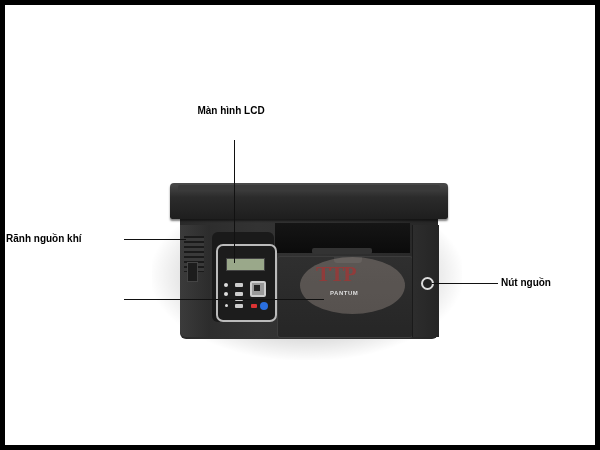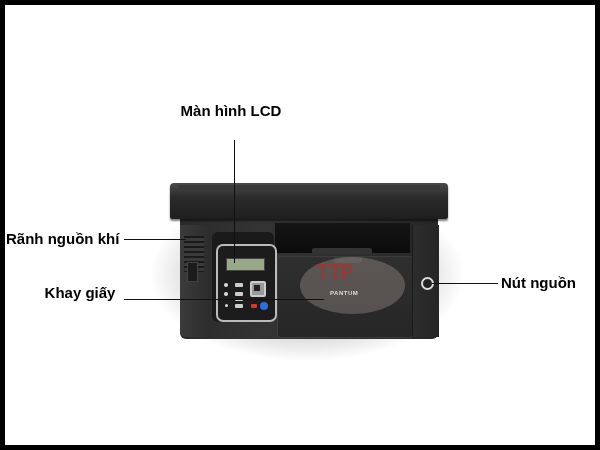--- a/index.html
+++ b/index.html
@@ -1,18 +1,18 @@
 <!DOCTYPE html>
 <html><head>
 <meta charset="utf-8">
 <style>
   html, body { margin:0; padding:0; }
   body { width:600px; height:450px; background:#000; position:relative; overflow:hidden; font-family:"Liberation Sans", sans-serif; }
   .frame { position:absolute; left:5px; top:5px; width:590px; height:440px; background:#fff; overflow:hidden; }
-  .label { position:absolute; font-weight:bold; font-size:15px; color:#000; line-height:18px; white-space:nowrap; }
+  .label { position:absolute; font-weight:bold; font-size:10px; color:#000; line-height:18px; white-space:nowrap; }
   .line { position:absolute; background:#111; }
 
   
   .printer { position:absolute; }
   .shadow { position:absolute; left:152px; top:190px; width:310px; height:170px; border-radius:20px; background:radial-gradient(ellipse at center, rgba(0,0,0,0.35) 0%, rgba(0,0,0,0.15) 50%, rgba(0,0,0,0) 72%); }
   .lid { position:absolute; left:170px; top:183px; width:278px; height:36px; background:linear-gradient(#4a4a4a,#2b2b2b 40%,#1e1e1e); border-radius:4px 4px 2px 2px; box-shadow:0 2px 2px rgba(0,0,0,0.5); }
   .lid-top { position:absolute; left:8px; top:2px; width:262px; height:6px; background:#3a3a3a; border-radius:2px; }
   .body { position:absolute; left:180px; top:219px; width:258px; height:120px; background:linear-gradient(90deg,#2a2a2a,#333 30%,#2e2e2e 70%,#262626); border-radius:0 0 6px 6px; }
   .side { position:absolute; left:180px; top:225px; width:30px; height:112px; background:linear-gradient(90deg,#3b3b3b,#2c2c2c); border-radius:0 0 0 6px; }
   .vent { position:absolute; left:184px; top:236px; width:20px; height:36px; background:repeating-linear-gradient(#1a1a1a 0 2px,#3a3a3a 2px 5px); }
@@ -28,21 +28,21 @@
   .panel { position:absolute; left:216px; top:244px; width:57px; height:74px; background:#1c1c1c; border:2px solid #bbb; border-radius:7px; }
   .lcd { position:absolute; left:226px; top:258px; width:37px; height:11px; background:#9aa88a; border:1px solid #444; }
   .dot { position:absolute; width:4px; height:4px; border-radius:50%; background:#ddd; }
   .key { position:absolute; width:8px; height:4px; background:#ccc; border-radius:1px; }
   .dpad { position:absolute; left:250px; top:281px; width:12px; height:12px; background:#999; border:2px solid #ccc; border-radius:2px; }
   .dpad-center { position:absolute; left:254px; top:285px; width:6px; height:6px; background:#222; }
   .red-btn { position:absolute; left:251px; top:304px; width:6px; height:4px; background:#d33; border-radius:1px; }
   .blue-btn { position:absolute; left:260px; top:302px; width:8px; height:8px; background:#2a6fe0; border-radius:50%; }
 
   .wm-ellipse { position:absolute; left:300px; top:257px; width:105px; height:57px; border-radius:50%; background:rgba(210,190,180,0.28); }
-  .wm-text { position:absolute; left:316px; top:261px; font-family:Liberation Mono, monospace; font-weight:bold; font-size:22px; color:rgba(190,40,40,0.55); letter-spacing:-1px; }
+  .wm-text { position:absolute; left:316px; top:261px; font-family:Liberation Serif, serif; font-weight:bold; font-size:22px; color:rgba(190,40,40,0.55); letter-spacing:-1px; }
   .brand { position:absolute; left:330px; top:290px; font-size:6px; font-weight:bold; color:#ddd; letter-spacing:0.5px; }
 </style>
 </head>
 <body>
 
 <div class="frame"></div>
 
 <div class="printer">
   <div class="shadow"></div>
   <div class="body"></div>
@@ -81,18 +81,17 @@
 
 <div class="label" style="left:166px;top:102px;width:130px;text-align:center">
   <div>Màn hình LCD</div>
 </div>
 <div class="line" style="left:234px;top:140px;width:1px;height:123px"></div>
 
 <div class="label" style="left:6px;top:230px">Rãnh nguồn khí</div>
 <div class="line" style="left:124px;top:239px;width:62px;height:1px"></div>
 
 <div class="label" style="left:20px;top:284px;width:120px;text-align:center">
-  <div>Khay giấy</div>
 </div>
 <div class="line" style="left:124px;top:299px;width:200px;height:1px"></div>
 
 <div class="line" style="left:432px;top:283px;width:66px;height:1px"></div>
 <div class="label" style="left:501px;top:274px">Nút nguồn</div>
 
 </body></html>

